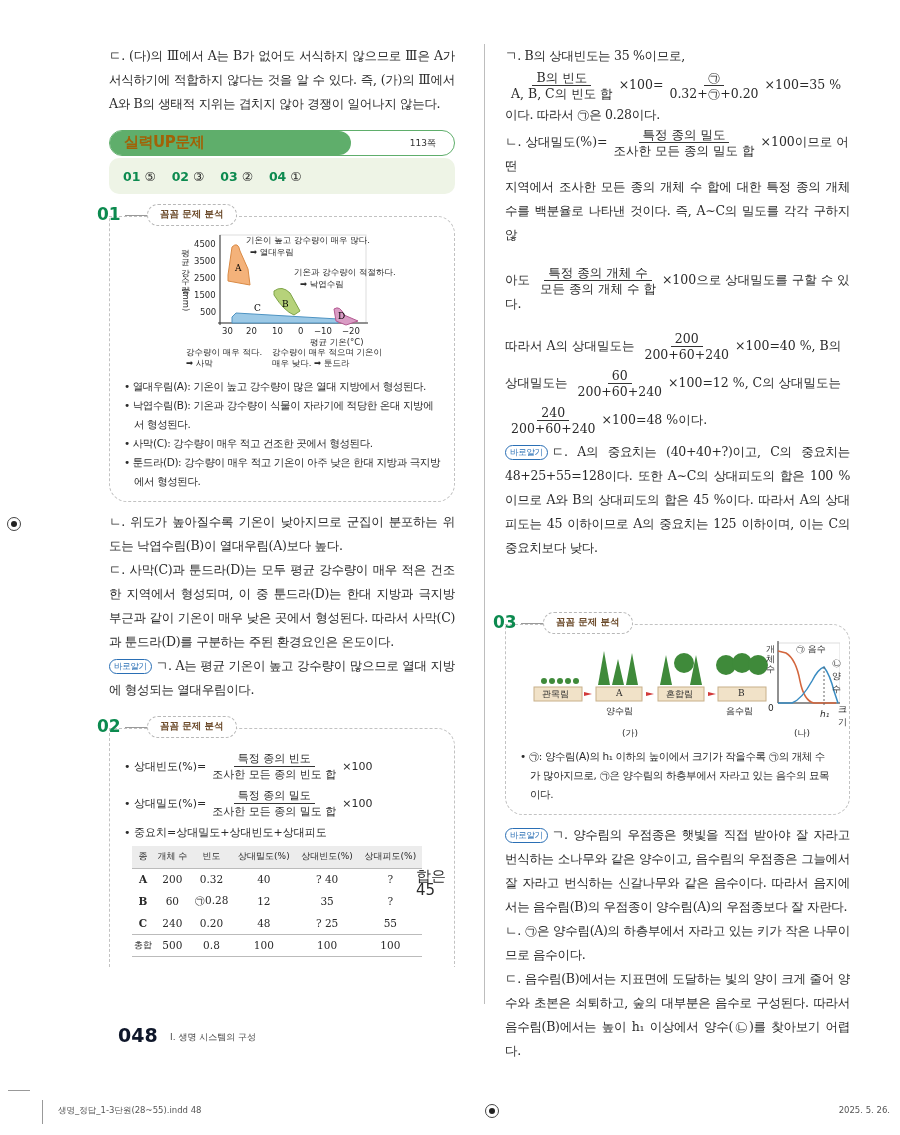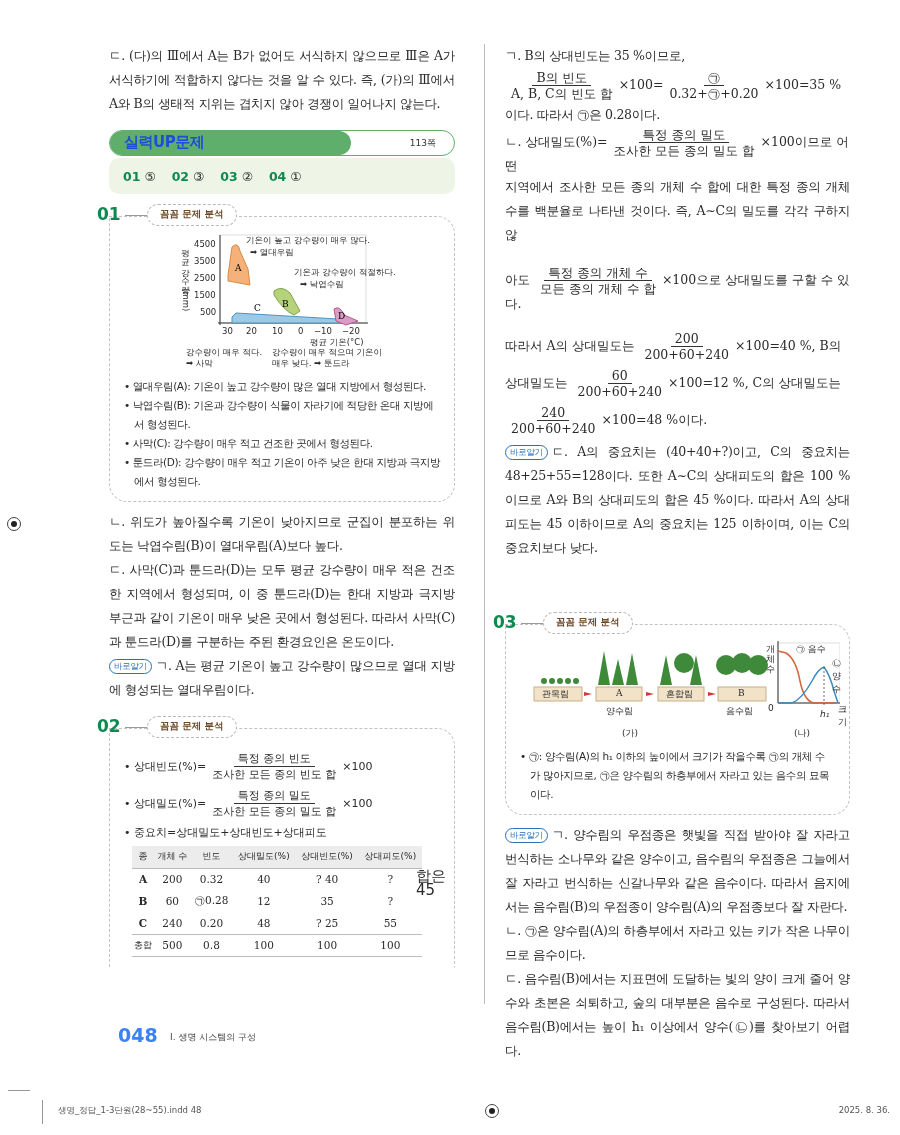--- a/index.html
+++ b/index.html
@@ -4,40 +4,40 @@
 <style>
   * { box-sizing: border-box; margin: 0; padding: 0; }
   body { width: 900px; height: 1135px; background: #ffffff; font-family: "DejaVu Serif", serif; color: #2a2a2a; position: relative; overflow: hidden; }
   .col { position: absolute; top: 44px; }
   .left { left: 109px; width: 346px; }
   .right { left: 505px; width: 345px; }
   .vdiv { position: absolute; left: 484px; top: 44px; width: 1px; height: 960px; background: #bdbdbd; }
   p.t { font-size: 12.5px; line-height: 24px; letter-spacing: -0.3px; text-align: justify; }
   .upbar { position: relative; height: 26px; margin-top: 14px; border: 1.5px solid #5fae6b; border-radius: 14px; background: #fff; overflow: hidden; }
   .upbar .fill { position: absolute; left: 0; top: 0; bottom: 0; width: 70%; background: #5fae6b; border-radius: 12px 40px 40px 12px; }
-  .upbar .ttl { position: absolute; left: 14px; top: 2px; font-family: "DejaVu Sans", sans-serif; font-weight: bold; font-size: 15px; color: #1d4ed8; letter-spacing: -0.5px; }
+  .upbar .ttl { position: absolute; left: 14px; top: 2px; font-family: "DejaVu Sans", sans-serif; font-weight: bold; font-size: 15px; color: #a16207; letter-spacing: -0.5px; }
   .upbar .pg { position: absolute; right: 18px; top: 6px; font-family: "DejaVu Sans", sans-serif; font-size: 9px; color: #333; }
   .answers { margin-top: 2px; height: 36px; background: #eef4e6; border-radius: 10px; display: flex; align-items: center; padding-left: 14px; gap: 16px; font-family: "DejaVu Sans", sans-serif; font-size: 12.5px; }
   .answers .n { color: #0c8a4f; font-weight: bold; margin-right: 4px; }
   .qhead { position: relative; height: 24px; margin-top: 10px; }
   .qnum { position: absolute; left: -12px; top: 0; font-family: "DejaVu Sans", sans-serif; font-weight: bold; font-size: 17px; color: #0c8a4f; }
   .qlabel { position: absolute; left: 38px; top: 0; height: 22px; padding: 3px 12px; border: 1px dashed #b8b8b8; border-radius: 12px; font-family: "DejaVu Sans", sans-serif; font-weight: bold; font-size: 9.5px; color: #6b4a2a; background: #fff; z-index: 2; }
   .qdash { position: absolute; left: 16px; top: 11px; width: 22px; border-top: 1px solid #999; }
   .abox { border: 1px dashed #c2c2c2; border-radius: 0 18px 18px 18px; margin-top: -12px; padding: 16px 14px 10px 14px; }
   .bul { font-family: "DejaVu Sans", sans-serif; font-size: 10.5px; line-height: 19px; letter-spacing: -0.4px; padding-left: 10px; text-indent: -10px; }
   .baro { display: inline-block; font-family: "DejaVu Sans", sans-serif; font-size: 8.5px; color: #2a6fb5; border: 1px solid #2a6fb5; border-radius: 8px; padding: 0 4px; line-height: 13px; margin-right: 4px; vertical-align: 1px; }
   .frac { display: inline-flex; flex-direction: column; align-items: center; vertical-align: middle; margin: 0 2px; }
   .frac .num { border-bottom: 1px solid #333; padding: 0 4px; line-height: 15px; }
   .frac .den { padding: 0 4px; line-height: 15px; }
   .formula { font-family: "DejaVu Sans", sans-serif; font-size: 11px; margin: 6px 0; }
   table.dt { border-collapse: collapse; font-size: 10.5px; margin: 6px 0 0 8px; width: 290px; }
   table.dt th { background: #ececec; font-family: "DejaVu Sans", sans-serif; font-weight: normal; font-size: 9px; height: 22px; border-bottom: 1px solid #bbb; }
   table.dt td { text-align: center; height: 22px; }
   table.dt tr.sum td { border-top: 1px solid #bbb; border-bottom: 1px solid #bbb; }
-  .footer-num { position: absolute; left: 118px; top: 1024px; font-family: "DejaVu Sans", sans-serif; font-weight: bold; font-size: 19px; color: #3b82f6; }
+  .footer-num { position: absolute; left: 118px; top: 1024px; font-family: "DejaVu Sans", sans-serif; font-weight: bold; font-size: 19px; color: #0f172a; }
   .footer-sec { position: absolute; left: 170px; top: 1031px; font-family: "DejaVu Sans", sans-serif; font-size: 9px; color: #444; }
   .slug { position: absolute; top: 1105px; font-family: "DejaVu Sans", sans-serif; font-size: 8.5px; color: #555; }
   .reg { position: absolute; width: 14px; height: 14px; border-radius: 50%; border: 1px solid #444; }
   .reg::after { content: ""; position: absolute; left: 3px; top: 3px; width: 6px; height: 6px; border-radius: 50%; background: #222; }
 </style>
 </head>
 <body>
 
 <div class="vdiv"></div>
 
@@ -296,13 +296,13 @@
   </div>
 </div>
 
 <div class="footer-num">048</div>
 <div class="footer-sec">Ⅰ. 생명 시스템의 구성</div>
 <div style="position:absolute;left:8px;top:1090px;width:22px;border-top:1px solid #999;"></div>
 <div style="position:absolute;left:42px;top:1100px;height:24px;border-left:1px solid #999;"></div>
 <div class="slug" style="left:58px;">생명_정답_1-3단원(28~55).indd   48</div>
 <div class="reg" style="left:485px;top:1104px;"></div>
 <div class="reg" style="left:7px;top:517px;"></div>
-<div class="slug" style="right:10px;">2025. 8. 36.</div>
+<div class="slug" style="right:10px;">2025. 5. 26.</div>
 
 </body></html>

